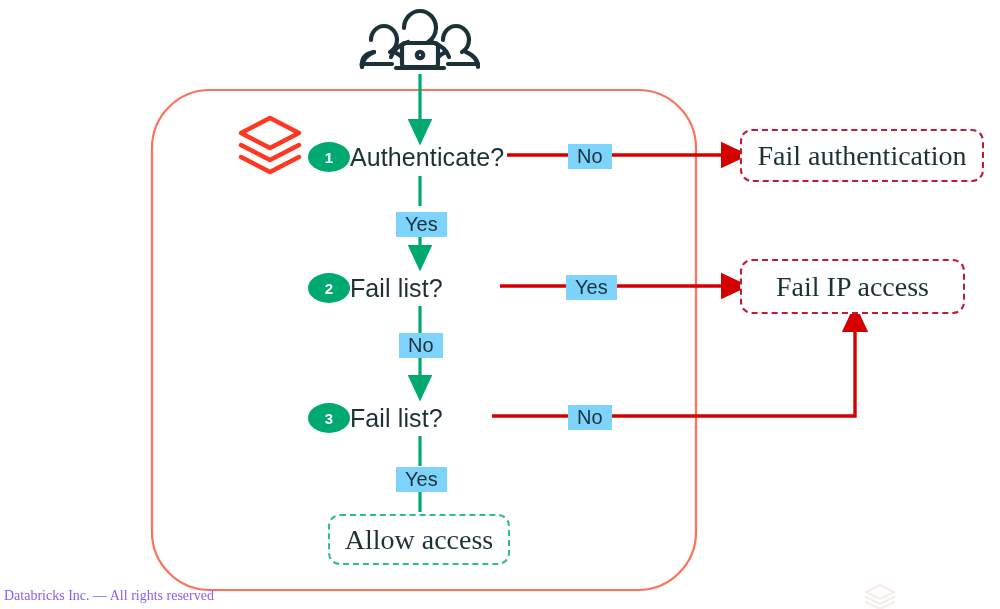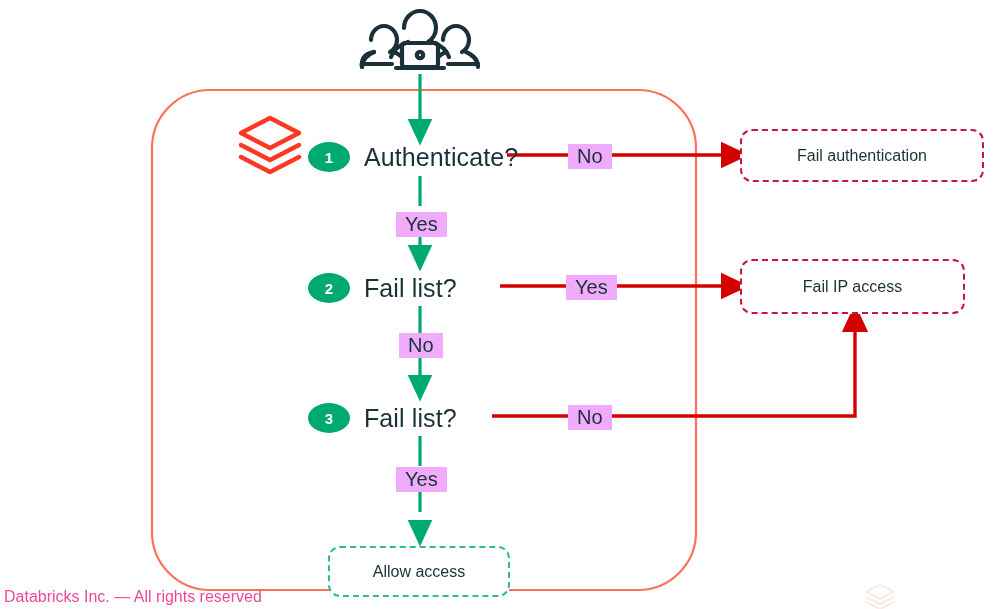--- a/index.html
+++ b/index.html
@@ -41,62 +41,63 @@
     background: #00A972;
     color: #ffffff;
     font-size: 15px;
     font-weight: bold;
     display: flex;
     align-items: center;
     justify-content: center;
     flex: 0 0 auto;
   }
   .step-label {
-    margin-left: 14px;
     font-size: 25px;
     color: #1B3139;
     letter-spacing: 0.1px;
   }
 
   
   .term-box {
     position: absolute;
     display: flex;
     align-items: center;
     justify-content: center;
     border-radius: 12px;
-    font-size: 16px;
+    font-size: 28px;
     color: #1B3139;
     background: #ffffff;
     box-sizing: border-box;
+    font-family: Liberation Serif, serif;
   }
   .term-box.fail {
     border: 2px dashed #C2183C;
   }
   .term-box.allow {
     border: 2px dashed #2EBF88;
   }
 
   
   .edge-label {
     position: absolute;
     font-size: 20px;
     color: #1B3139;
-    background: #f0abfc;
+    background: #7dd3fc;
     padding: 1px 9px;
     white-space: nowrap;
     text-align: center;
   }
 
   
   .watermark-text {
     position: absolute;
-    font-size: 16px;
-    color: #ec4899;
+    font-size: 14px;
+    color: #8b5cf6;
     white-space: nowrap;
+    font-family: Liberation Serif, serif;
   }
 </style>
 </head>
 <body>
 
 <div id="canvas">
 
   <svg class="layer" viewBox="0 0 1000 609" xmlns="http://www.w3.org/2000/svg">
     <defs>
       <marker id="arrowGreen" markerWidth="9" markerHeight="9" refX="4.2" refY="4.5" orient="auto" markerUnits="strokeWidth">
@@ -198,17 +199,17 @@
   <div class="edge-label" style="left:568px; top:144px;">No</div>
 
   <div class="edge-label" style="left:566px; top:275px;">Yes</div>
 
   <div class="edge-label" style="left:568px; top:405px;">No</div>
 
   <div class="term-box fail" style="left:740px; top:129px; width:244px; height:53px;">Fail authentication</div>
 
   <div class="term-box fail" style="left:740px; top:259px; width:225px; height:55px;">Fail IP access</div>
 
-  <div class="term-box allow" style="left:328px; top:546px; width:182px; height:51px;">Allow access</div>
+  <div class="term-box allow" style="left:328px; top:514px; width:182px; height:51px;">Allow access</div>
 
   <div class="watermark-text" style="left:4px; top:588px;">Databricks Inc. — All rights reserved</div>
 
 </div>
 
 </body></html>

